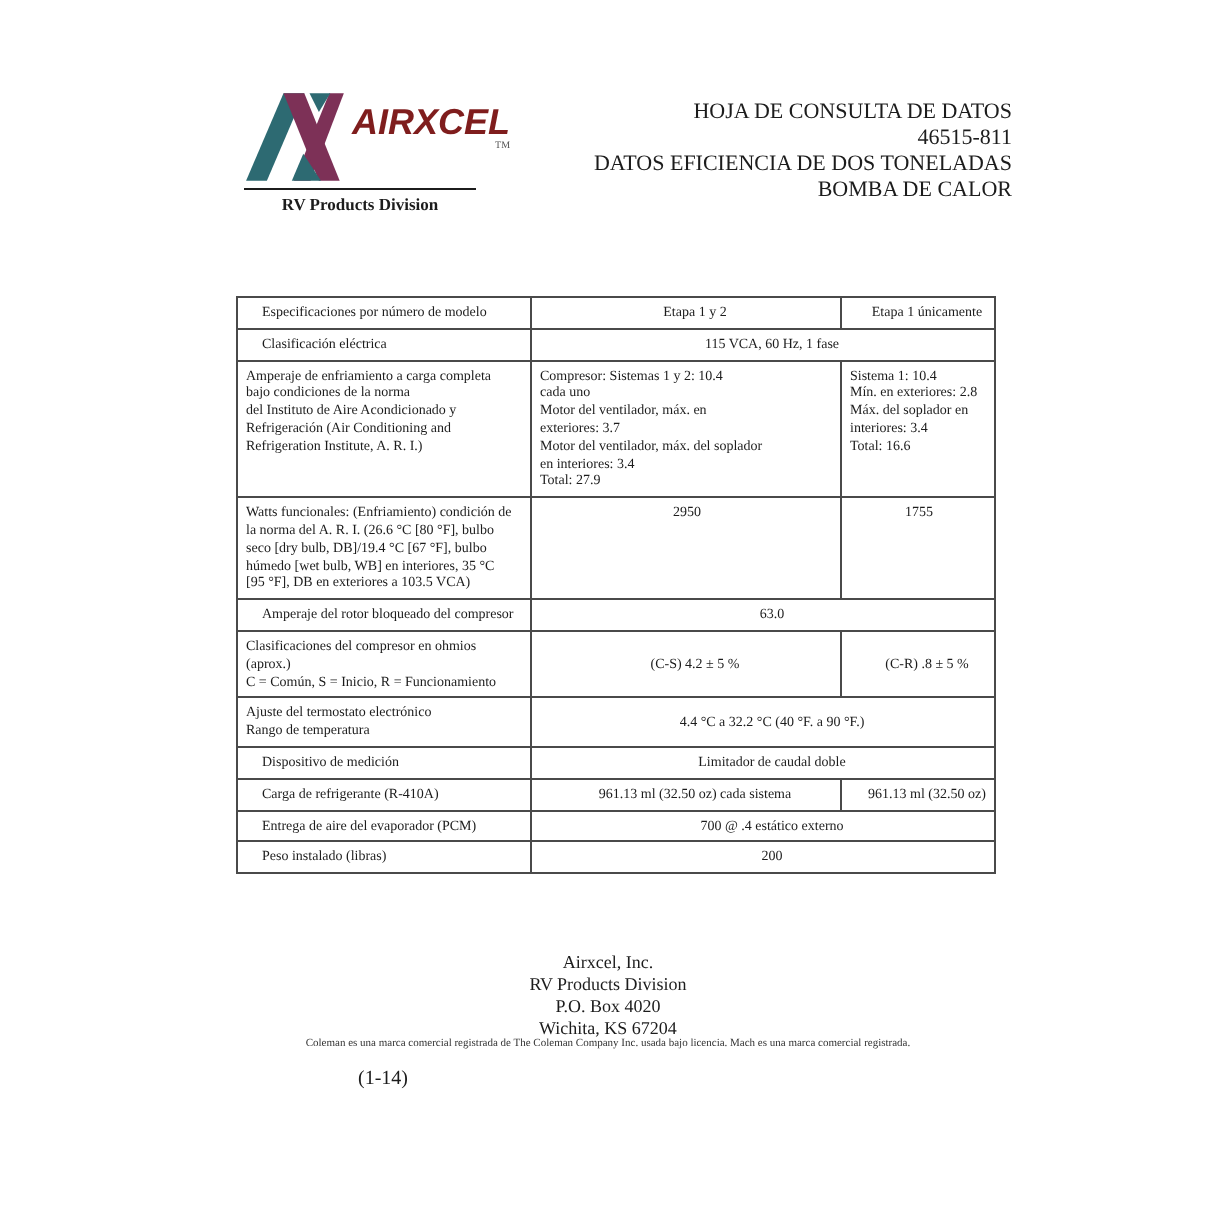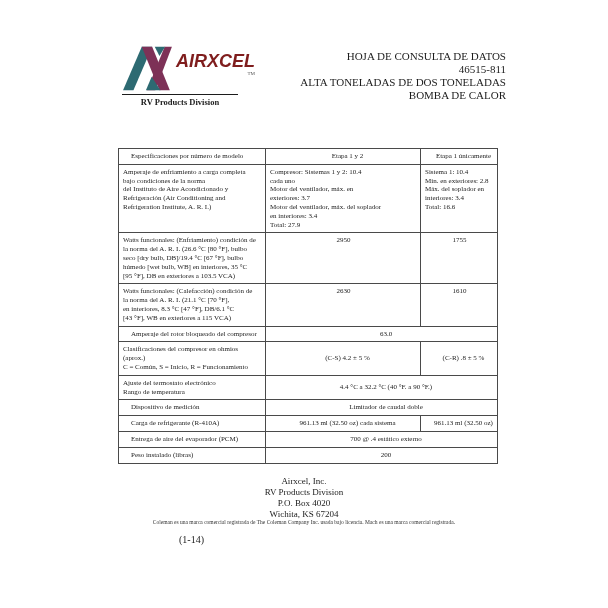--- a/index.html
+++ b/index.html
@@ -70,35 +70,39 @@
         <span class="logo-tm">TM</span>
       </div>
     </div>
     <hr class="logo-rule">
     <div class="logo-division">RV Products Division</div>
   </div>
 
   <div class="title-block">
     <div>HOJA DE CONSULTA DE DATOS</div>
     <div>46515-811</div>
-    <div>ALTA TONELADAS DE DOS TONELADAS</div>
+    <div>DATOS EFICIENCIA DE DOS TONELADAS</div>
     <div>BOMBA DE CALOR</div>
   </div>
 
   <table class="spec-table">
     <colgroup>
         <col style="width:147px">
         <col style="width:155px">
         <col style="width:77px">
       </colgroup>
     <tbody>
         <tr>
       <td class="vm">Especificaciones por número de modelo</td>
       <td class="c vm">Etapa 1 y 2</td>
       <td class="c vm">Etapa 1 únicamente</td>
+    </tr>
+    <tr>
+      <td class="vm">Clasificación eléctrica</td>
+      <td class="c vm" colspan="2">115 VCA, 60 Hz, 1 fase</td>
     </tr>
     <tr>
       <td class="preline">Amperaje de enfriamiento a carga completa
 bajo condiciones de la norma
 del Instituto de Aire Acondicionado y
 Refrigeración (Air Conditioning and
 Refrigeration Institute, A. R. I.)</td>
       <td class="preline">Compresor: Sistemas 1 y 2: 10.4
 cada uno
 Motor del ventilador, máx. en
@@ -113,28 +117,20 @@
 Total: 16.6</td>
     </tr>
     <tr>
       <td class="preline">Watts funcionales: (Enfriamiento) condición de
 la norma del A. R. I. (26.6 °C [80 °F], bulbo
 seco [dry bulb, DB]/19.4 °C [67 °F], bulbo
 húmedo [wet bulb, WB] en interiores, 35 °C
 [95 °F], DB en exteriores a 103.5 VCA)</td>
       <td class="c">2950</td>
       <td class="c">1755</td>
-    </tr>
-    <tr>
-      <td class="preline">Watts funcionales: (Calefacción) condición de
-la norma del A. R. I. (21.1 °C [70 °F],
-en interiores, 8.3 °C [47 °F], DB/6.1 °C
-[43 °F], WB en exteriores a 115 VCA)</td>
-      <td class="c">2630</td>
-      <td class="c">1610</td>
     </tr>
     <tr>
       <td class="vm">Amperaje del rotor bloqueado del compresor</td>
       <td class="c vm" colspan="2">63.0</td>
     </tr>
     <tr>
       <td class="preline">Clasificaciones del compresor en ohmios
 (aprox.)
 C = Común, S = Inicio, R = Funcionamiento</td>
       <td class="c vm">(C-S) 4.2 ± 5 %</td>

